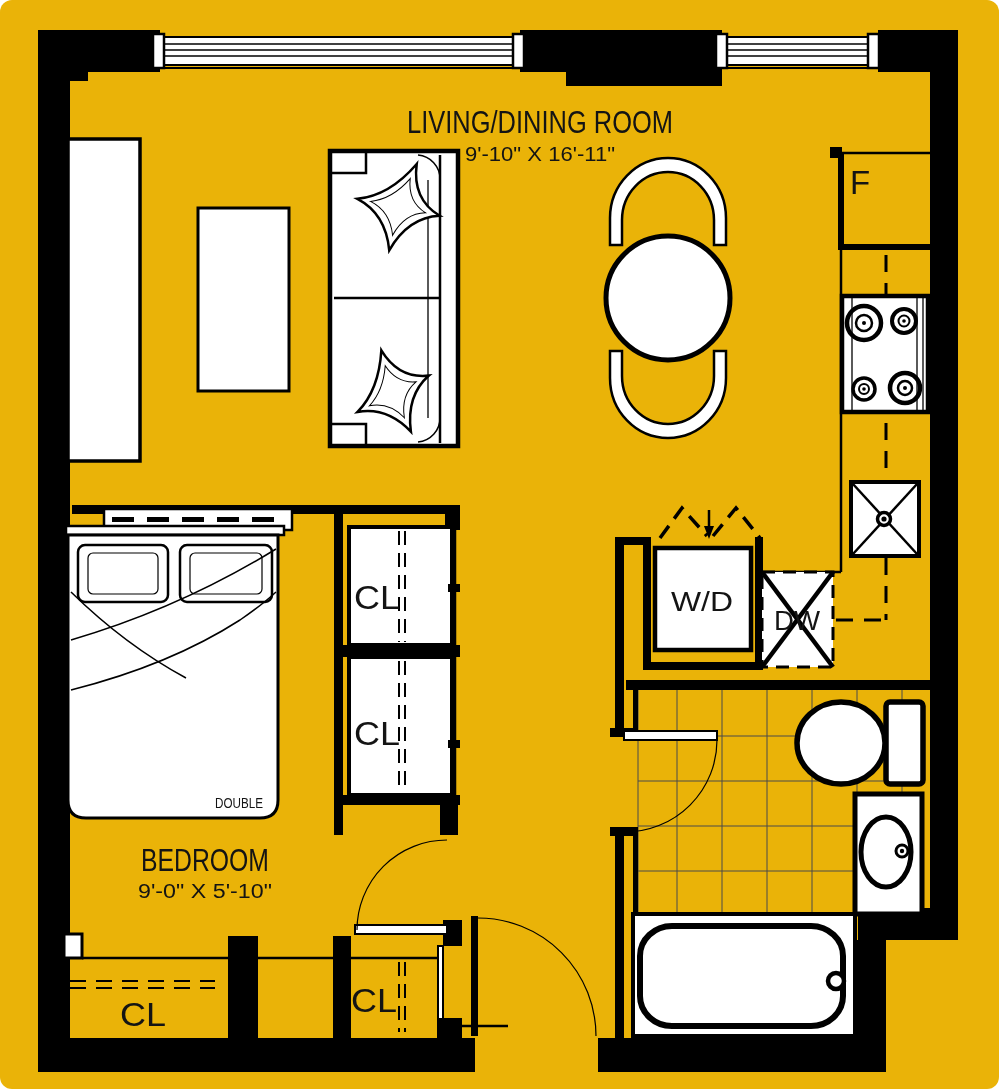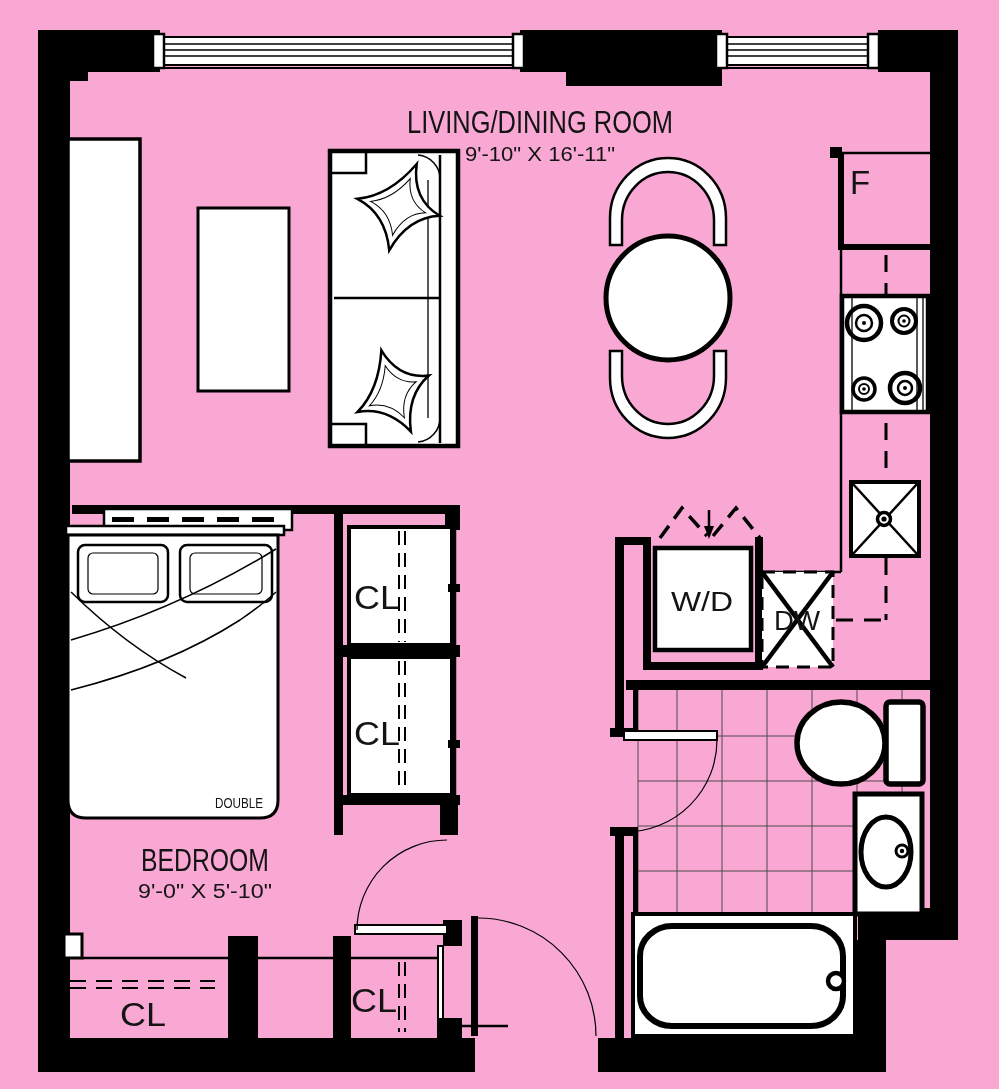--- a/index.html
+++ b/index.html
@@ -1,16 +1,16 @@
 <!DOCTYPE html>
 <html><head>
 <meta charset="utf-8">
 <style>
   html,body{margin:0;padding:0;background:#fff;}
-  #plan-canvas{position:relative;width:999px;height:1089px;background:#f9a8d4;overflow:hidden;}
+  #plan-canvas{position:relative;width:999px;height:1089px;background:#eab308;overflow:hidden;border-radius:12px;}
   svg{display:block;}
   text{font-family:"Liberation Sans",sans-serif;fill:#141414;}
   .wall{fill:#000000;stroke:none;}
   .thin{stroke:#000;fill:none;}
   .furn{stroke:#000;fill:#ffffff;}
   .tile{stroke:#4a4a4a;stroke-width:1;}
 </style>
 </head>
 <body>
 

